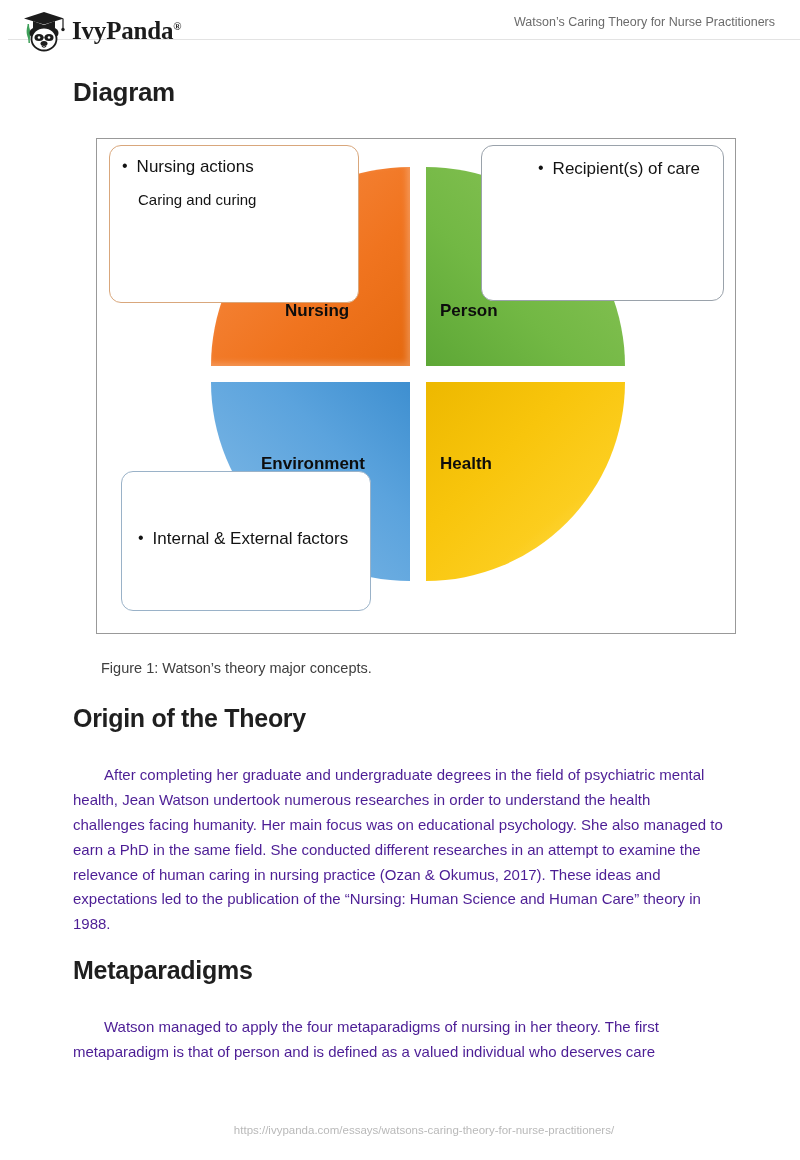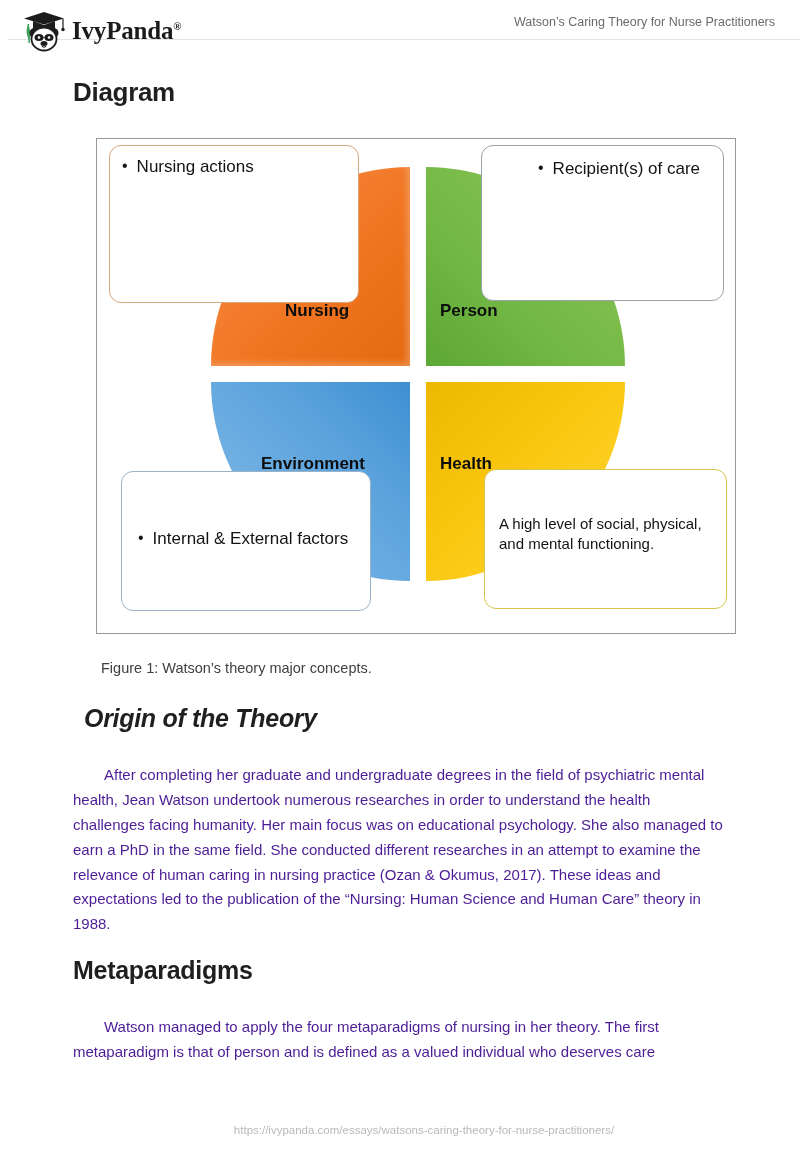--- a/index.html
+++ b/index.html
@@ -61,21 +61,21 @@
   .content { position: absolute; left: 0; top: 56px; width: 800px; }
 
   h2.section-title {
     margin: 0;
     position: absolute;
     font-weight: bold;
     color: #1f1f1f;
     letter-spacing: -0.3px;
   }
   #heading-diagram { left: 73px; top: 21px; font-size: 26px; }
-  #heading-origin  { left: 84px; top: 648px; font-size: 25px; font-style: italic; }
+  #heading-origin  { left: 73px; top: 648px; font-size: 25px; }
   #heading-meta    { left: 73px; top: 900px; font-size: 25px; }
 
   
   .figure-frame {
     position: absolute;
     left: 96px;
     top: 82px;
     width: 640px;
     height: 496px;
     border: 1px solid #999999;
@@ -316,39 +316,37 @@
     <span class="quad-label" id="label-nursing">Nursing</span>
     <span class="quad-label" id="label-person">Person</span>
     <span class="quad-label" id="label-environment">Environment</span>
     <span class="quad-label" id="label-health">Health</span>
 
     <div class="callout nursing">
       <div class="bullet-line">
         <span class="bullet-dot">•</span>
         <span>Nursing actions</span>
       </div>
+      <div class="sub">Caring and curing</div>
     </div>
 
     <div class="callout person">
       <div class="bullet-line">
         <span class="bullet-dot">•</span>
         <span>Recipient(s) of care</span>
       </div>
     </div>
 
     <div class="callout environment">
       <div class="bullet-line">
         <span class="bullet-dot">•</span>
         <span>Internal &amp; External factors</span>
       </div>
     </div>
 
-    <div class="callout health">
-      <div class="plain">A high level of social, physical, and mental functioning.</div>
-    </div>
   </div>
 
   <div id="figure-caption">Figure 1: Watson’s theory major concepts.</div>
 
   <h2 class="section-title" id="heading-origin">Origin of the Theory</h2>
   <p class="body-par" id="par-origin">After completing her graduate and undergraduate degrees in the field of psychiatric mental health, Jean Watson undertook numerous researches in order to understand the health challenges facing humanity. Her main focus was on educational psychology. She also managed to earn a PhD in the same field. She conducted different researches in an attempt to examine the relevance of human caring in nursing practice (Ozan &amp; Okumus, 2017). These ideas and expectations led to the publication of the “Nursing: Human Science and Human Care” theory in 1988.</p>
 
   <h2 class="section-title" id="heading-meta">Metaparadigms</h2>
   <p class="body-par" id="par-meta">Watson managed to apply the four metaparadigms of nursing in her theory. The first metaparadigm is that of person and is defined as a valued individual who deserves care</p>
 

